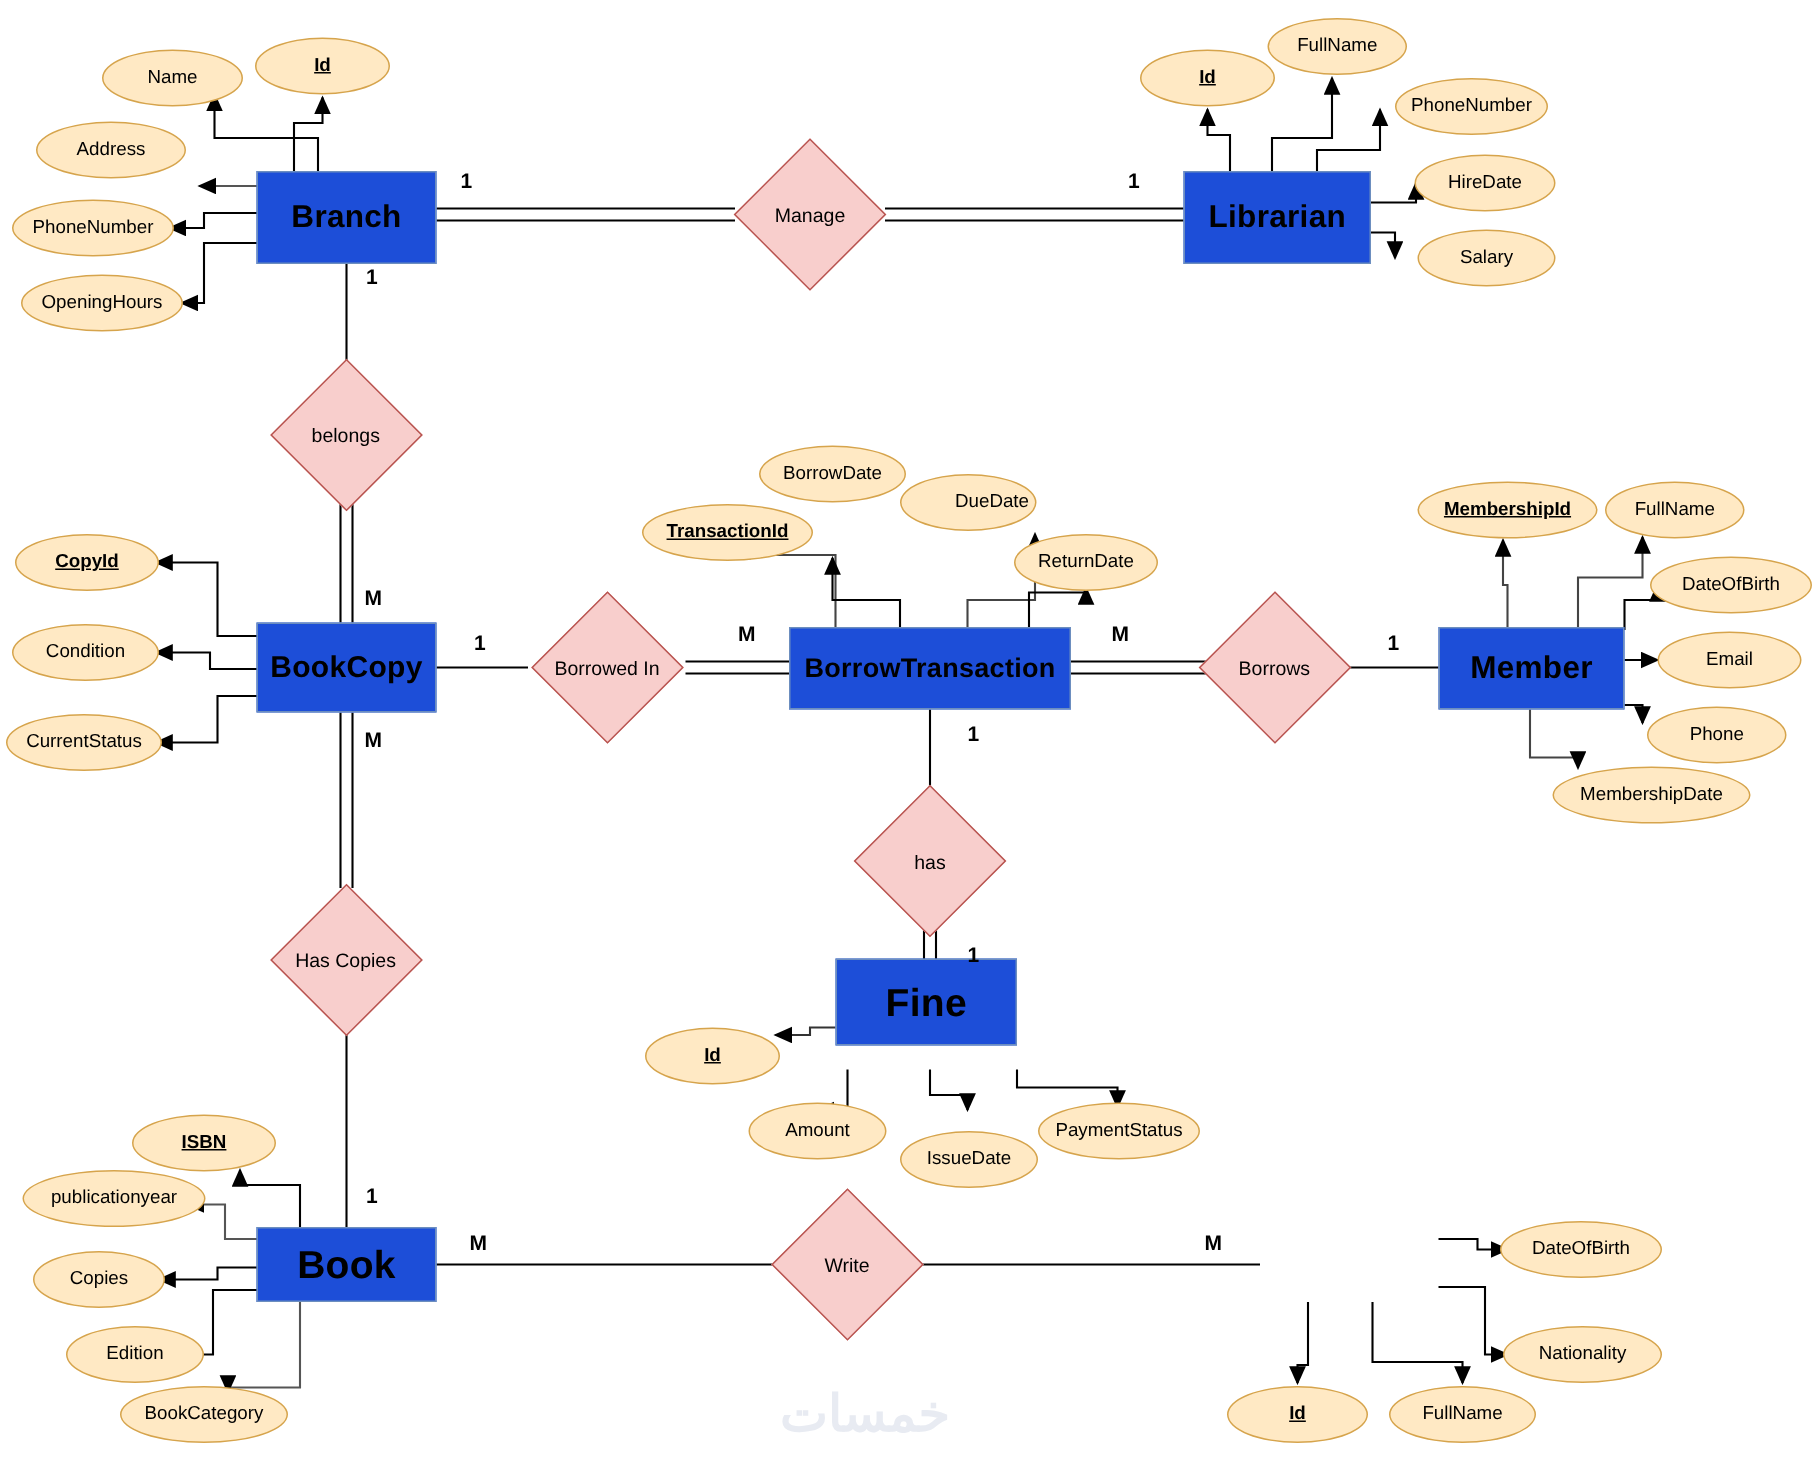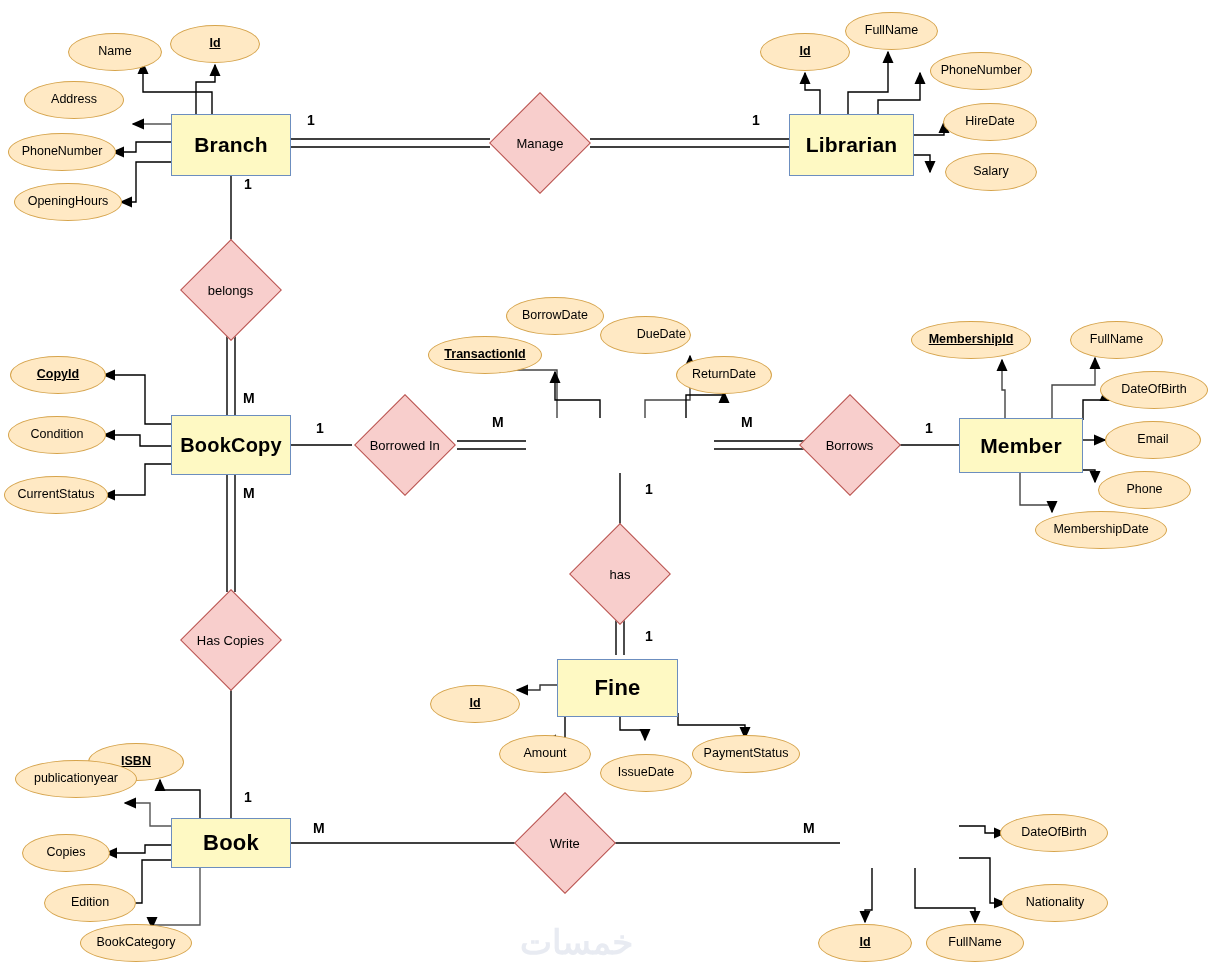--- a/index.html
+++ b/index.html
@@ -3,21 +3,21 @@
 <meta charset="utf-8">
 <style>
   html,body{margin:0;padding:0;background:#ffffff;}
   body{font-family:"Liberation Sans", sans-serif;}
   #canvas{position:relative;width:1212px;height:974px;background:#fff;overflow:hidden;}
   svg.layer{position:absolute;left:0;top:0;width:1212px;height:974px;pointer-events:none;}
 
   .node{position:absolute;box-sizing:border-box;display:flex;align-items:center;justify-content:center;text-align:center;}
 
   .entity{
-    background:#fef9c3;border:1px solid #6c8ebf;
+    background:#1d4ed8;border:1px solid #6c8ebf;
     font-weight:bold;color:#000;letter-spacing:.2px;
   }
   .attr{
     background:#ffe9c4;border:1px solid #d6a44c;border-radius:50%;
     color:#000;font-size:12.5px;line-height:1.1;padding:0 4px;
   }
   .attr.pk span{text-decoration:underline;font-weight:bold;}
   .rel{
     background:#f8cecc;border:1px solid #b85450;
     color:#000;font-size:13px;
@@ -130,30 +130,33 @@
   </div>
 
   <div class="node entity" style="left:789px;top:114px;width:125px;height:62px;font-size:21px;">
     <span>Librarian</span>
   </div>
 
   <div class="node entity" style="left:171px;top:415px;width:120px;height:60px;font-size:20px;">
     <span>BookCopy</span>
   </div>
 
+  <div class="node entity" style="left:526px;top:418px;width:188px;height:55px;font-size:18px;">
+    <span>BorrowTransaction</span>
+  </div>
 
   <div class="node entity" style="left:959px;top:418px;width:124px;height:55px;font-size:21px;">
     <span>Member</span>
   </div>
 
-  <div class="node entity" style="left:557px;top:659px;width:121px;height:58px;font-size:22px;">
+  <div class="node entity" style="left:557px;top:639px;width:121px;height:58px;font-size:26px;">
     <span>Fine</span>
   </div>
 
-  <div class="node entity" style="left:171px;top:818px;width:120px;height:50px;font-size:22px;">
+  <div class="node entity" style="left:171px;top:818px;width:120px;height:50px;font-size:26px;">
     <span>Book</span>
   </div>
 
 
   <div class="node rel" style="left:504px;top:107px;width:72px;height:72px;">
     <span>Manage</span>
   </div>
 
   <div class="node rel" style="left:195px;top:254px;width:72px;height:72px;">
     <span>belongs</span>
@@ -227,21 +230,21 @@
   <div class="node attr" style="left:506px;top:297px;width:98px;height:38px;">
     <span>BorrowDate</span>
   </div>
   <div class="node attr" style="left:600px;top:316px;width:91px;height:38px;justify-content:flex-end;">
     <span>DueDate</span>
   </div>
   <div class="node attr" style="left:676px;top:356px;width:96px;height:38px;">
     <span>ReturnDate</span>
   </div>
 
-  <div class="node attr pk" style="left:911px;top:321px;width:120px;height:38px;">
+  <div class="node attr pk" style="left:945px;top:321px;width:120px;height:38px;">
     <span>MembershipId</span>
   </div>
   <div class="node attr" style="left:1070px;top:321px;width:93px;height:38px;">
     <span>FullName</span>
   </div>
   <div class="node attr" style="left:1100px;top:371px;width:108px;height:38px;">
     <span>DateOfBirth</span>
   </div>
   <div class="node attr" style="left:1105px;top:421px;width:96px;height:38px;">
     <span>Email</span>
@@ -262,21 +265,21 @@
   <div class="node attr" style="left:600px;top:754px;width:92px;height:38px;">
     <span>IssueDate</span>
   </div>
   <div class="node attr" style="left:692px;top:735px;width:108px;height:38px;">
     <span>PaymentStatus</span>
   </div>
 
   <div class="node attr pk" style="left:88px;top:743px;width:96px;height:38px;">
     <span>ISBN</span>
   </div>
-  <div class="node attr" style="left:15px;top:760px;width:122px;height:38px;">
+  <div class="node attr" style="left:15px;top:780px;width:122px;height:38px;">
     <span>publicationyear</span>
   </div>
   <div class="node attr" style="left:22px;top:834px;width:88px;height:38px;">
     <span>Copies</span>
   </div>
   <div class="node attr" style="left:44px;top:884px;width:92px;height:38px;">
     <span>Edition</span>
   </div>
   <div class="node attr" style="left:80px;top:924px;width:112px;height:38px;">
     <span>BookCategory</span>

